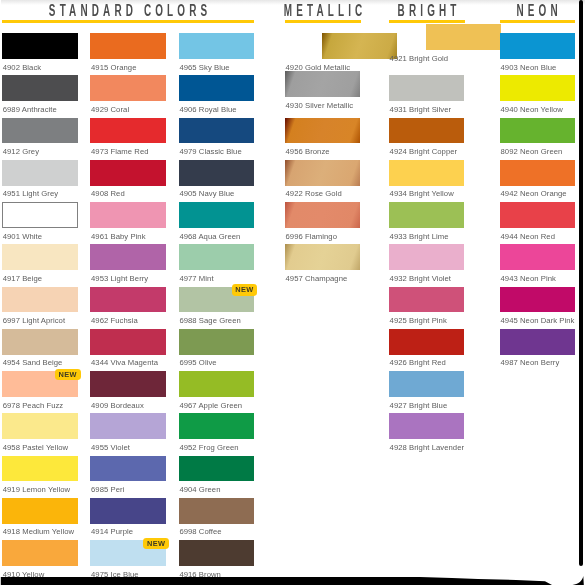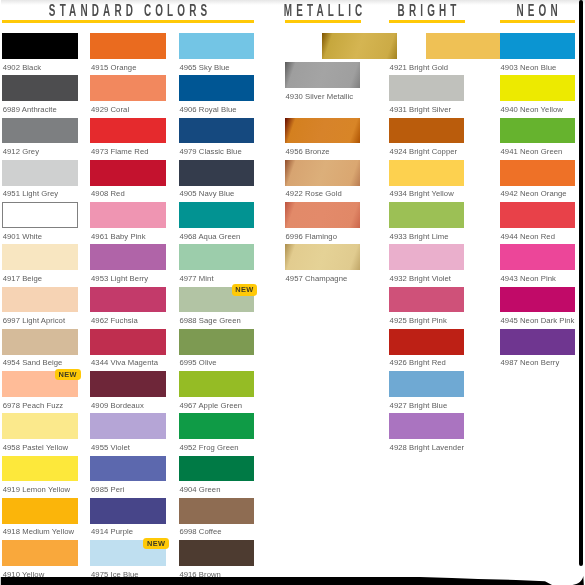--- a/index.html
+++ b/index.html
@@ -207,21 +207,21 @@
       <div class="section" style="left: 284.8px; width: 76.2px;">
         <div class="sec-title">
           <span>METALLIC</span>
         </div>
         <div class="sec-rule" style="width: 100%;"></div>
         <div class="col" style="left: 0px;">
           <div class="swatch" style="top: 33px; padding-left: 37px;">
             <div class="chip" style="background: linear-gradient(109deg, rgb(125, 83, 0) 0%, rgb(198, 167, 61) 13%, rgb(213, 181, 82) 50%, rgb(204, 171, 70) 87%, rgb(162, 130, 31) 100%);"></div>
             <div class="label">4920 Gold Metallic</div>
           </div>
-          <div class="swatch" style="top: 62px;">
+          <div class="swatch" style="top: 71px;">
             <div class="chip" style="background: linear-gradient(109deg, rgb(89, 89, 89) 0%, rgb(158, 158, 158) 13%, rgb(164, 164, 164) 50%, rgb(159, 159, 159) 87%, rgb(126, 126, 126) 100%);"></div>
             <div class="label">4930 Silver Metallic</div>
           </div>
           <div class="swatch" style="top: 117.5px;">
             <div class="chip" style="background: linear-gradient(109deg, rgb(99, 10, 0) 0%, rgb(212, 128, 31) 13%, rgb(215, 131, 42) 50%, rgb(216, 133, 39) 87%, rgb(172, 81, 0) 100%);"></div>
             <div class="label">4956 Bronze</div>
           </div>
           <div class="swatch" style="top: 159.75px;">
             <div class="chip" style="background: linear-gradient(109deg, rgb(143, 76, 43) 0%, rgb(215, 164, 113) 13%, rgb(220, 175, 122) 50%, rgb(218, 167, 113) 87%, rgb(185, 124, 82) 100%);"></div>
             <div class="label">4922 Rose Gold</div>
@@ -235,21 +235,21 @@
             <div class="label">4957 Champagne</div>
           </div>
         </div>
       </div>
       <div class="section" style="left: 388.9px; width: 76.1px;">
         <div class="sec-title">
           <span>BRIGHT</span>
         </div>
         <div class="sec-rule" style="width: 100%;"></div>
         <div class="col" style="left: 0px;">
-          <div class="swatch" style="top: 33px; padding-left: 37px;">
+          <div class="swatch" style="top: 24px; padding-left: 37px;">
             <div class="chip" style="background: rgb(239, 193, 85);"></div>
             <div class="label">4921 Bright Gold</div>
           </div>
           <div class="swatch" style="top: 75.25px;">
             <div class="chip" style="background: rgb(192, 193, 188);"></div>
             <div class="label">4931 Bright Silver</div>
           </div>
           <div class="swatch" style="top: 117.5px;">
             <div class="chip" style="background: rgb(186, 92, 12);"></div>
             <div class="label">4924 Bright Copper</div>
@@ -293,21 +293,21 @@
           <div class="swatch" style="top: 33px;">
             <div class="chip" style="background: rgb(11, 149, 210);"></div>
             <div class="label">4903 Neon Blue</div>
           </div>
           <div class="swatch" style="top: 75.25px;">
             <div class="chip" style="background: rgb(237, 234, 0);"></div>
             <div class="label">4940 Neon Yellow</div>
           </div>
           <div class="swatch" style="top: 117.5px;">
             <div class="chip" style="background: rgb(102, 179, 46);"></div>
-            <div class="label">4941 Neon Green</div>
+            <div class="label">8092 Neon Green</div>
           </div>
           <div class="swatch" style="top: 159.75px;">
             <div class="chip" style="background: rgb(238, 113, 39);"></div>
             <div class="label">4942 Neon Orange</div>
           </div>
           <div class="swatch" style="top: 202px;">
             <div class="chip" style="background: rgb(232, 65, 73);"></div>
             <div class="label">4944 Neon Red</div>
           </div>
           <div class="swatch" style="top: 244.25px;">

